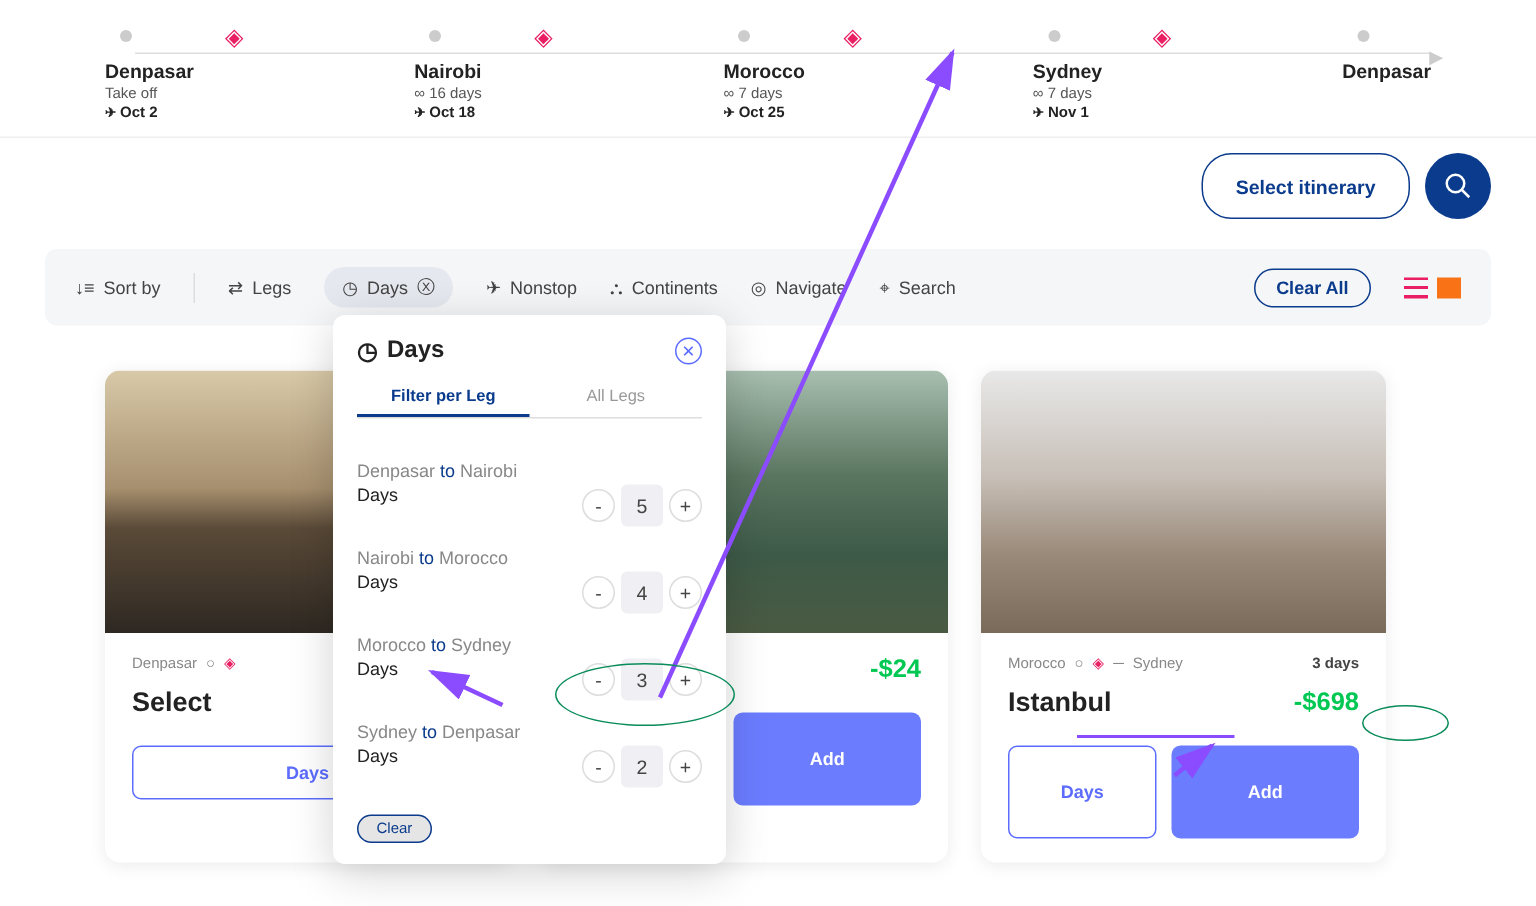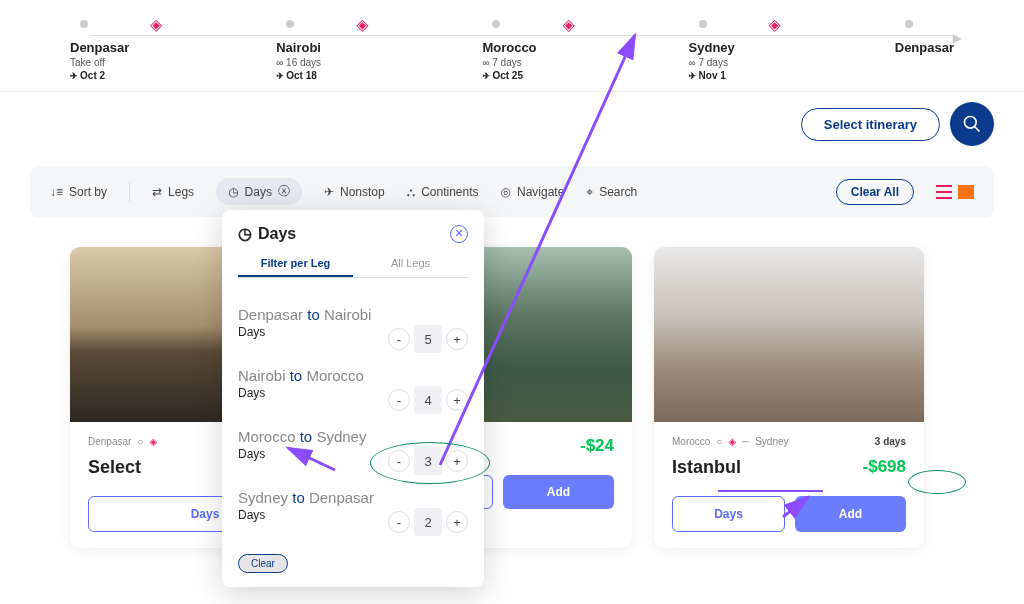--- a/index.html
+++ b/index.html
@@ -8,21 +8,21 @@
 .timeline-line{position:absolute;top:35px;left:90px;right:70px;height:1px;background:#ddd}
 .timeline-arrow{position:absolute;top:31px;right:62px;color:#ccc;font-size:12px}
 .stop{flex:1;position:relative;z-index:1}
 .stop:last-child{flex:0}
 .stop-dot{width:8px;height:8px;background:#ccc;border-radius:50%;margin-bottom:2px;margin-left:10px}
 .stop-diamond{display:inline-block;margin-left:80px;color:#e91e63;font-size:16px;position:absolute;top:-5px}
 .stop-name{font-size:13px;font-weight:600;color:#222;margin-top:12px}
 .stop-sub{font-size:10px;color:#555;margin-top:2px}
 .stop-date{font-size:10px;color:#222;font-weight:600;margin-top:2px}
 .stop-date::before{content:'✈ ';font-size:9px}
-.select-row{display:flex;justify-content:flex-end;align-items:center;padding:10px 30px;gap:10px}
+.select-row{display:flex;justify-content:flex-end;padding:10px 30px;gap:10px}
 .select-btn{border:1.5px solid #0a3b8c;color:#0a3b8c;background:#fff;border-radius:20px;padding:8px 22px;font-size:13px;font-weight:600;cursor:pointer}
 .search-circle{width:44px;height:44px;border-radius:50%;background:#0a3b8c;display:flex;align-items:center;justify-content:center;cursor:pointer}
 .search-circle svg{width:20px;height:20px;stroke:#fff;fill:none;stroke-width:2}
 .filter-bar{background:#f5f6f8;margin:10px 30px 0;border-radius:8px;padding:12px 20px;display:flex;align-items:center;gap:22px;font-size:12px;color:#444}
 .filter-item{display:flex;align-items:center;gap:6px;cursor:pointer;white-space:nowrap}
 .filter-item.active{background:#e6e8ef;border-radius:16px;padding:5px 12px}
 .filter-divider{width:1px;height:20px;background:#ddd}
 .clear-all{color:#0a3b8c;border:1.5px solid #0a3b8c;border-radius:16px;padding:5px 14px;font-weight:700;margin-left:auto}
 .view-icons{display:flex;gap:6px}
 .view-icons span{width:16px;height:14px;display:block}
@@ -36,30 +36,30 @@
 .card-img.istanbul{background:linear-gradient(180deg,#e8e8e8 0%,#c8c0b8 40%,#9a8a7a 70%,#7a6a5a 100%)}
 .card-body{padding:14px 18px 16px}
 .leg-row{display:flex;align-items:center;justify-content:space-between;font-size:10px;color:#888;margin-bottom:10px}
 .leg-cities{display:flex;align-items:center;gap:6px}
 .leg-marker{color:#e91e63;font-size:10px}
 .leg-days{font-weight:600;color:#444}
 .card-title{font-size:18px;font-weight:700;color:#222}
 .card-price{color:#00c853;font-size:17px;font-weight:700;float:right}
 .card-btns{display:flex;gap:10px;margin-top:18px;clear:both}
 .btn-days{flex:1;border:1.5px solid #5b6cff;color:#5b6cff;background:#fff;border-radius:6px;padding:10px;font-size:12px;font-weight:600;cursor:pointer}
-.btn-add{flex:1;background:#6b7cff;color:#fff;border:none;border-radius:6px;padding:10px;font-size:12px;font-weight:600;cursor:pointer}
+.btn-add{flex:1;background:#6b7cff;color:#fff;border:none;border-radius:6px;padding:24px;font-size:12px;font-weight:600;cursor:pointer}
 .days-popup{position:absolute;top:210px;left:222px;width:262px;background:#fff;border-radius:8px;box-shadow:0 6px 30px rgba(0,0,0,0.18);padding:14px 16px;z-index:10}
 .popup-hdr{display:flex;align-items:center;justify-content:space-between;margin-bottom:8px}
 .popup-title{font-size:16px;font-weight:800;color:#222;display:flex;align-items:center;gap:6px}
 .popup-close{width:18px;height:18px;border:1.5px solid #5b6cff;border-radius:50%;color:#5b6cff;font-size:11px;display:flex;align-items:center;justify-content:center;cursor:pointer}
 .popup-tabs{display:flex;border-bottom:1px solid #ddd;margin-bottom:28px}
 .popup-tab{flex:1;text-align:center;padding:6px 0;font-size:11px;color:#999;cursor:pointer}
 .popup-tab.active{color:#0a3b8c;font-weight:700;border-bottom:2px solid #0a3b8c}
 .leg-filter{margin-bottom:14px}
-.leg-label{font-size:15px;color:#888}
+.leg-label{font-size:12px;color:#888}
 .leg-label .to{color:#0a3b8c}
 .leg-sub{font-size:12px;color:#222;margin-top:2px}
 .stepper{float:right;display:flex;align-items:center;gap:4px;margin-top:-14px}
 .step-btn{width:22px;height:22px;border:1px solid #ddd;border-radius:50%;background:#fff;font-size:13px;color:#444;display:flex;align-items:center;justify-content:center;cursor:pointer}
 .step-val{width:28px;height:28px;background:#f0f0f4;border-radius:4px;display:flex;align-items:center;justify-content:center;font-size:13px;color:#444}
 .popup-clear{border:1px solid #0a3b8c;color:#0a3b8c;background:#e5e5e5;border-radius:12px;padding:3px 12px;font-size:10px;cursor:pointer;margin-top:4px}
 .anno-circle{position:absolute;border:1.5px solid #0a8c5a;border-radius:50%;pointer-events:none;z-index:20}
 .anno-arrow{position:absolute;z-index:19;pointer-events:none}
 .anno-underline{position:absolute;height:1.5px;background:#8b4cff;z-index:20}
 </style>

